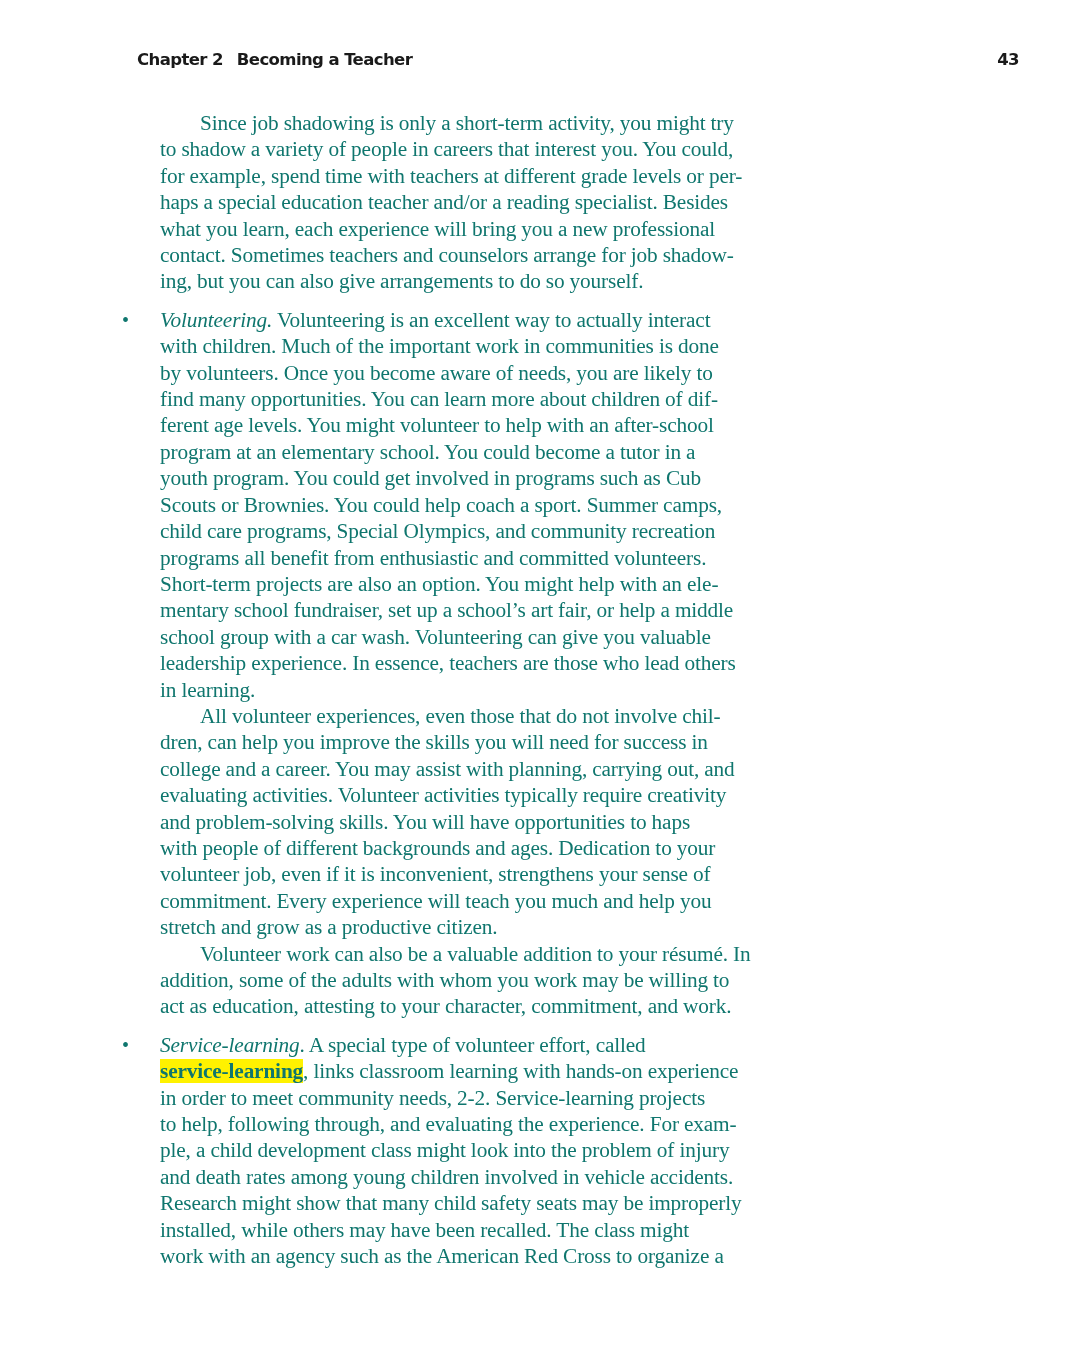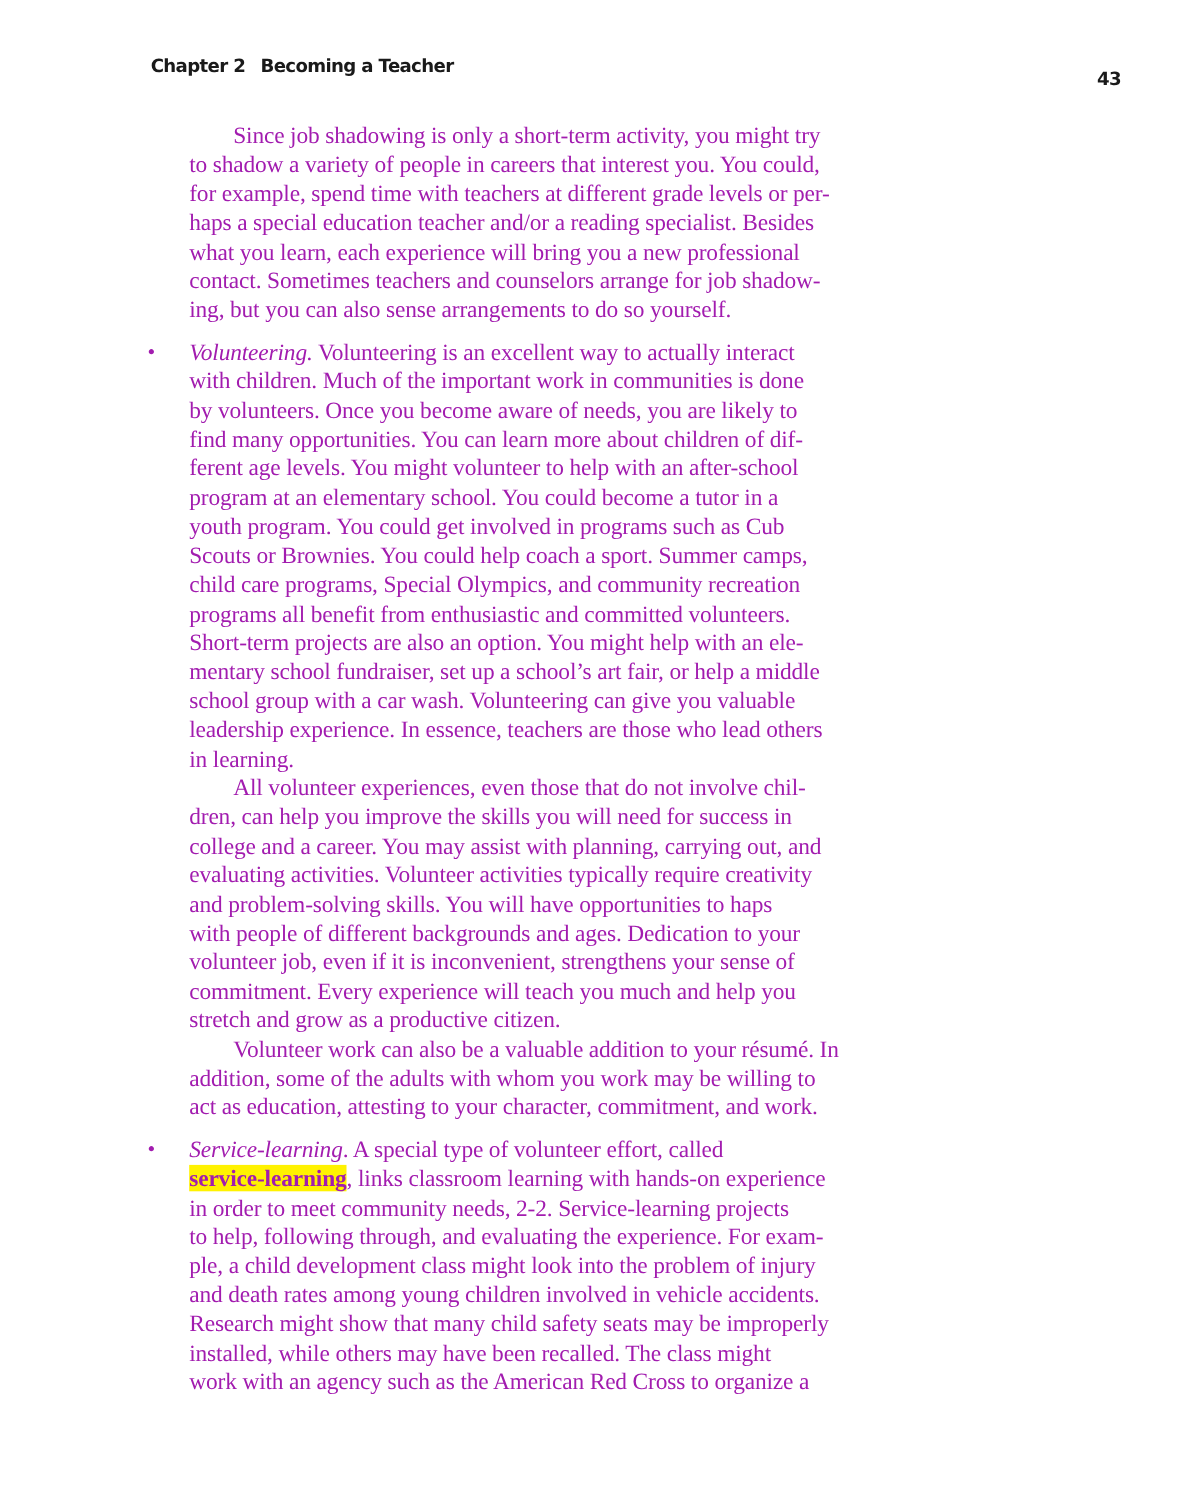--- a/index.html
+++ b/index.html
@@ -4,25 +4,25 @@
   <style>
     html, body { margin: 0; padding: 0; background: #ffffff; }
     body { width: 1088px; height: 1361px; position: relative; overflow: hidden; color: #1a1a1a; }
     .header {
       position: absolute; top: 50px; left: 137px; width: 882px; height: 26px;
       font-family: "DejaVu Sans", sans-serif; font-weight: bold; font-size: 16.5px;
       letter-spacing: -0.6px; color: #1a1a1a;
     }
     .header .chap { position: absolute; left: 0; top: 0; }
     .header .chap .num { margin-right: 14px; }
-    .header .pnum { position: absolute; right: 0; top: 12px; }
+    .header .pnum { position: absolute; right: 0; top: 0; }
     .body {
-      position: absolute; top: 110px; left: 172px; width: 670px;
+      position: absolute; top: 110px; left: 160px; width: 670px;
       font-family: "Liberation Serif", serif; font-size: 21.3px; line-height: 26.4px;
-      letter-spacing: -0.15px; color: #a21caf;
+      letter-spacing: -0.15px; color: #0f766e;
     }
     .body p { margin: 0; white-space: nowrap; }
     .body .ln { display: block; white-space: nowrap; }
     .indent { padding-left: 40px; }
     .gap { height: 12px; }
     .bullet-item { position: relative; }
     .bullet {
       position: absolute; left: -38px; top: 0; font-size: 20px;
     }
     .term-it { font-style: italic; }
@@ -40,21 +40,21 @@
 
 <div class="body">
 
   <p>
     <span class="ln indent">Since job shadowing is only a short-term activity, you might try</span>
     <span class="ln">to shadow a variety of people in careers that interest you. You could,</span>
     <span class="ln">for example, spend time with teachers at different grade levels or per-</span>
     <span class="ln">haps a special education teacher and/or a reading specialist. Besides</span>
     <span class="ln">what you learn, each experience will bring you a new professional</span>
     <span class="ln">contact. Sometimes teachers and counselors arrange for job shadow-</span>
-    <span class="ln">ing, but you can also sense arrangements to do so yourself.</span>
+    <span class="ln">ing, but you can also give arrangements to do so yourself.</span>
   </p>
 
   <div class="gap"></div>
 
   <div class="bullet-item">
     <span class="bullet">•</span>
     <span class="ln"><span class="term-it" style="font-weight:normal;">Volunteering.</span><span> Volunteering is an excellent way to actually interact</span></span>
     <span class="ln">with children. Much of the important work in communities is done</span>
     <span class="ln">by volunteers. Once you become aware of needs, you are likely to</span>
     <span class="ln">find many opportunities. You can learn more about children of dif-</span>

